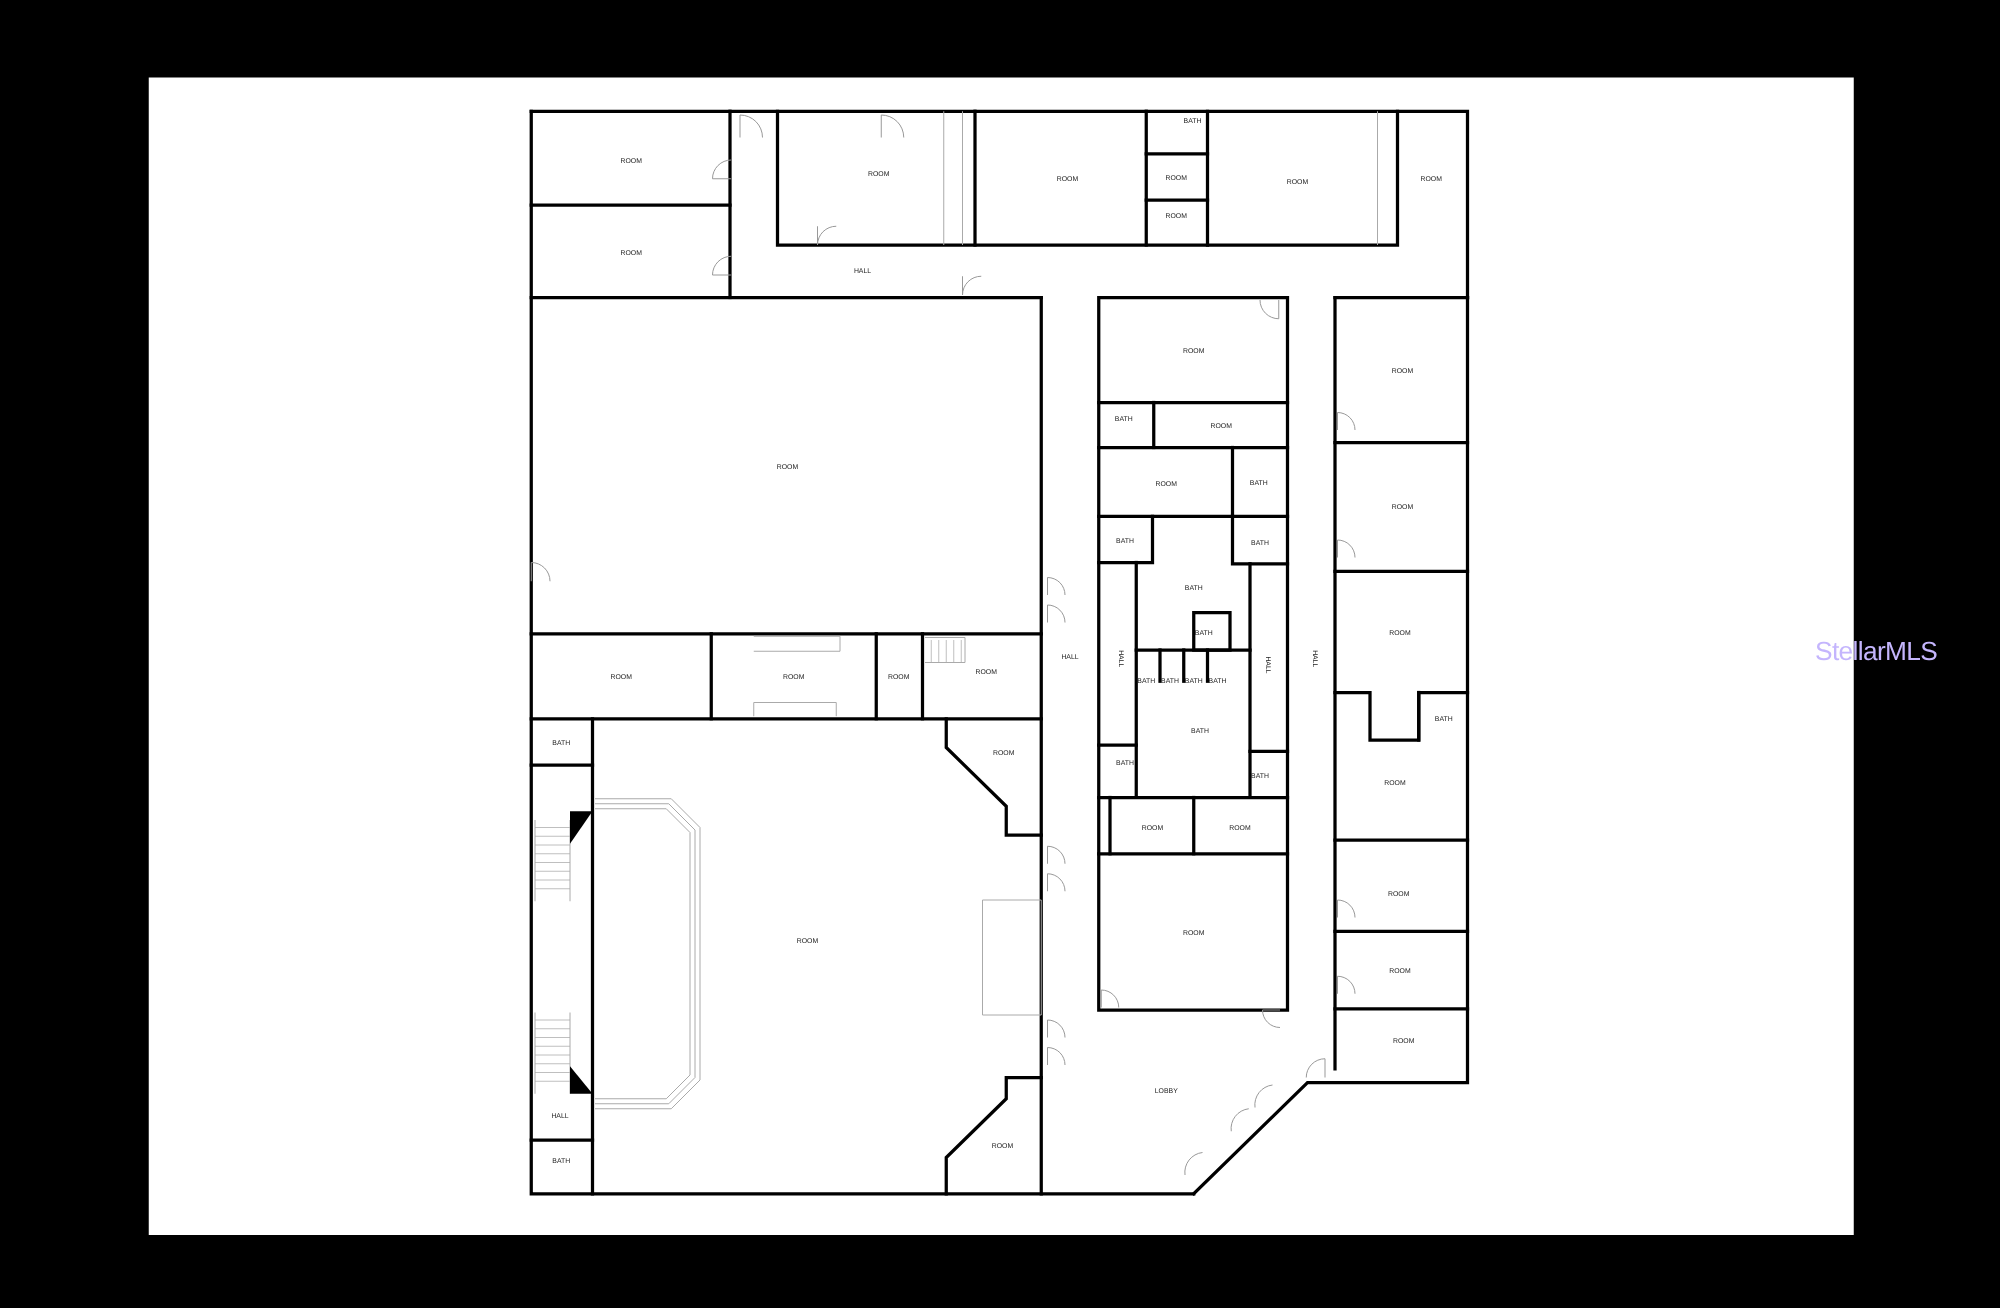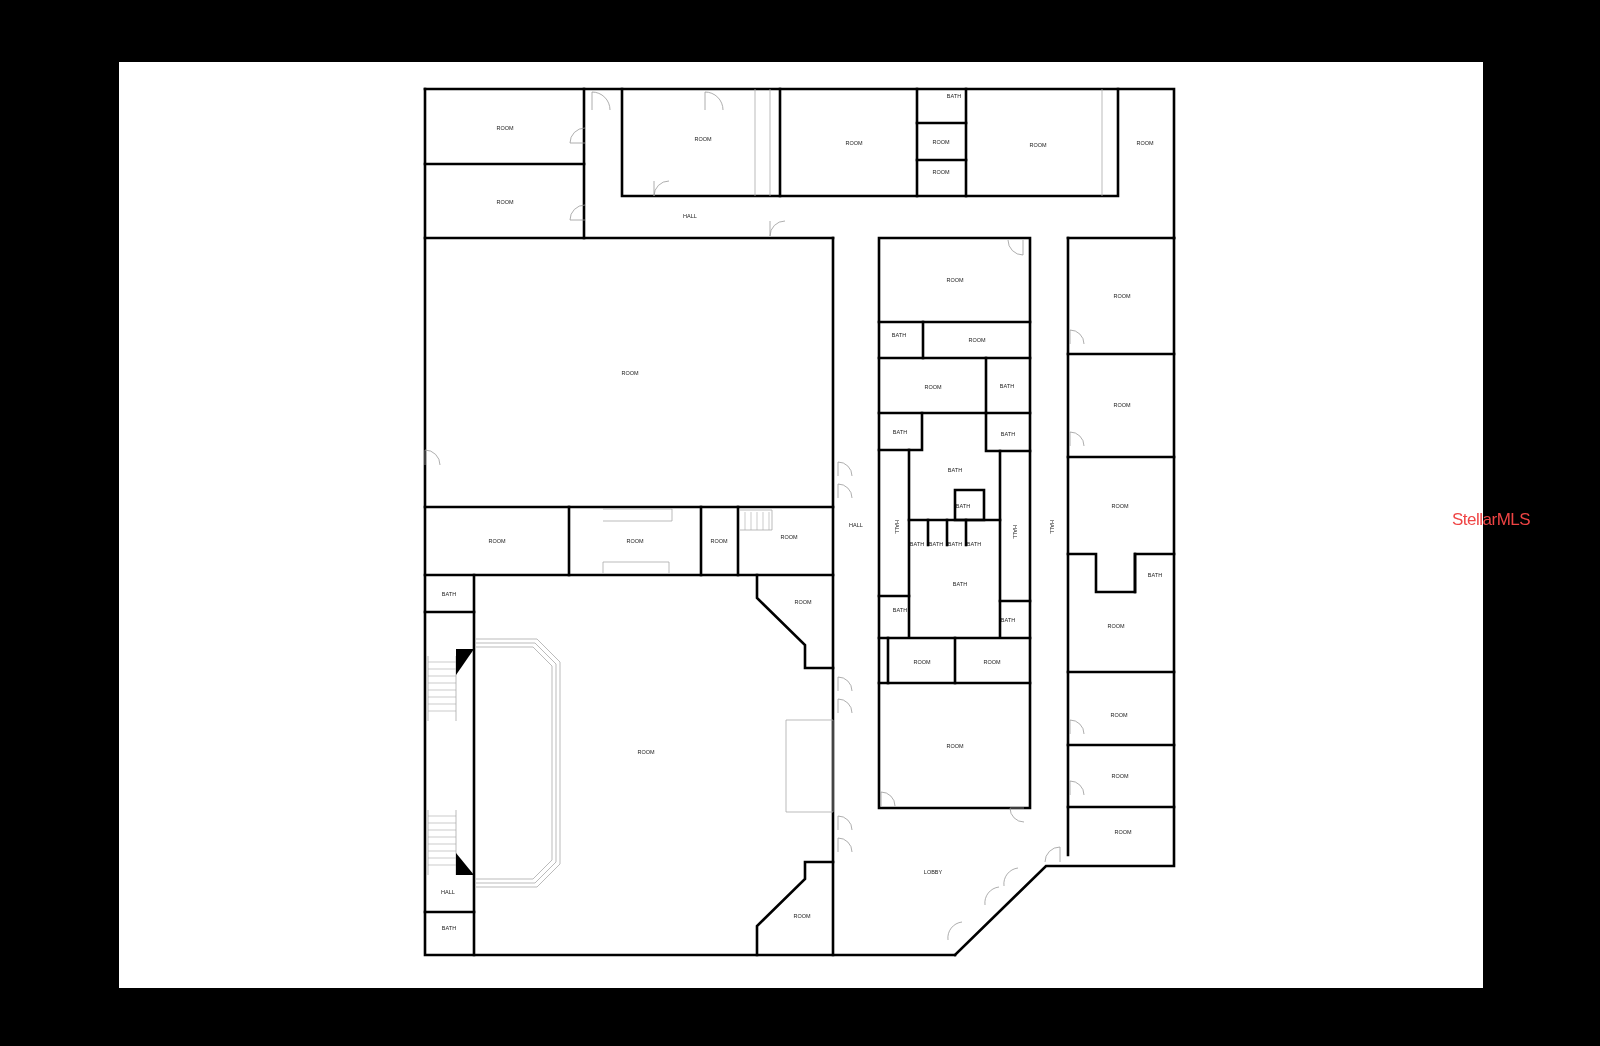--- a/index.html
+++ b/index.html
@@ -1,19 +1,19 @@
 <!DOCTYPE html>
 <html><head>
 <meta charset="utf-8">
 <style>
   html,body{margin:0;padding:0;background:#000;}
   body{width:1600px;height:1046px;position:relative;overflow:hidden;font-family:"Liberation Sans",sans-serif;}
   .canvas{position:absolute;left:119px;top:62px;width:1364px;height:926px;background:#fff;}
   svg.plan{position:absolute;left:0;top:0;width:1600px;height:1046px;}
-  .wm{position:absolute;left:1452px;top:510px;font-size:17px;color:#ef4444;letter-spacing:-0.5px;}
+  .wm{position:absolute;left:1452px;top:510px;font-size:21px;color:#c4b5fd;letter-spacing:-0.5px;}
   .lbl{font-family:"Liberation Sans",sans-serif;font-size:5.5px;fill:#222;text-anchor:middle;}
 </style>
 </head>
 <body>
 
 <div class="canvas"></div>
 
 <svg class="plan" viewBox="0 0 1600 1046" xmlns="http://www.w3.org/2000/svg">
   <g stroke="#000" stroke-width="2.6" fill="none" stroke-linecap="square">
 

